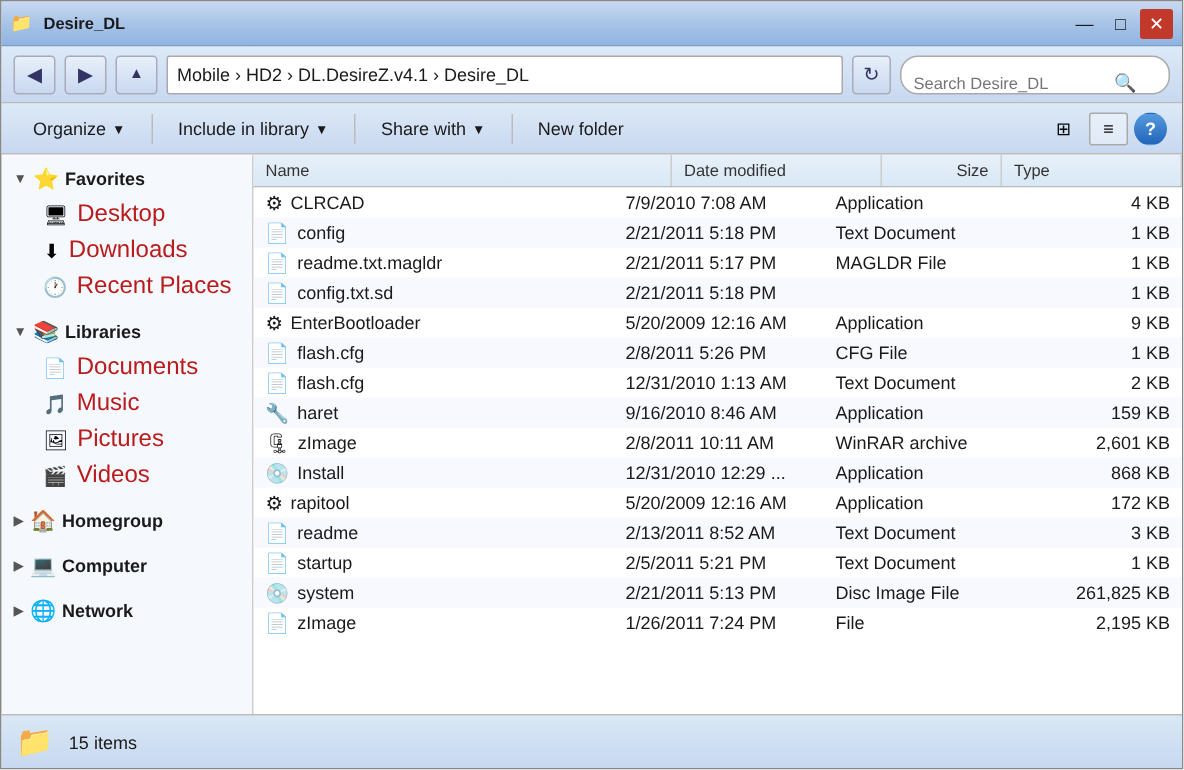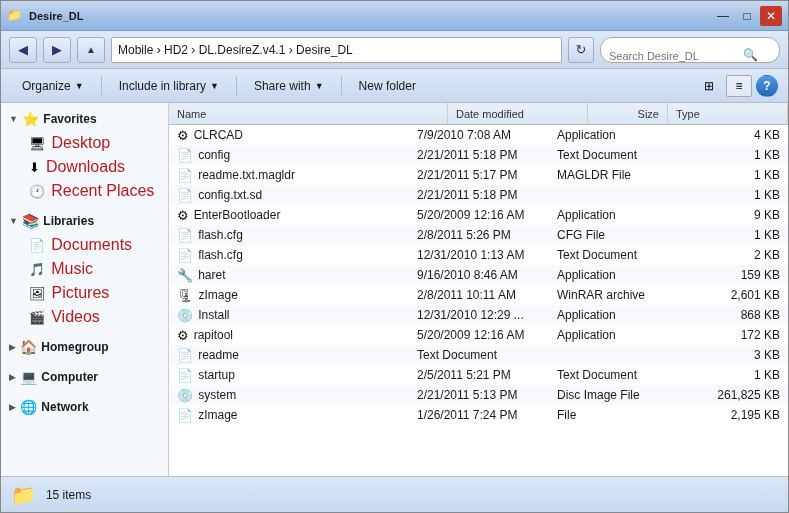--- a/index.html
+++ b/index.html
@@ -552,20 +552,21 @@
     </div>
     <div class="file-cell cell-date">5/20/2009 12:16 AM</div>
     <div class="file-cell cell-type">Application</div>
     <div class="file-cell cell-size">172 KB</div>
   </div>
           <div class="file-row">
     <div class="file-cell cell-name">
       <span class="file-icon">📄</span>
       <span>readme</span>
     </div>
+    <div class="file-cell cell-date">2/13/2011 8:52 AM</div>
     <div class="file-cell cell-type">Text Document</div>
     <div class="file-cell cell-size">3 KB</div>
   </div>
           <div class="file-row">
     <div class="file-cell cell-name">
       <span class="file-icon">📄</span>
       <span>startup</span>
     </div>
     <div class="file-cell cell-date">2/5/2011 5:21 PM</div>
     <div class="file-cell cell-type">Text Document</div>

